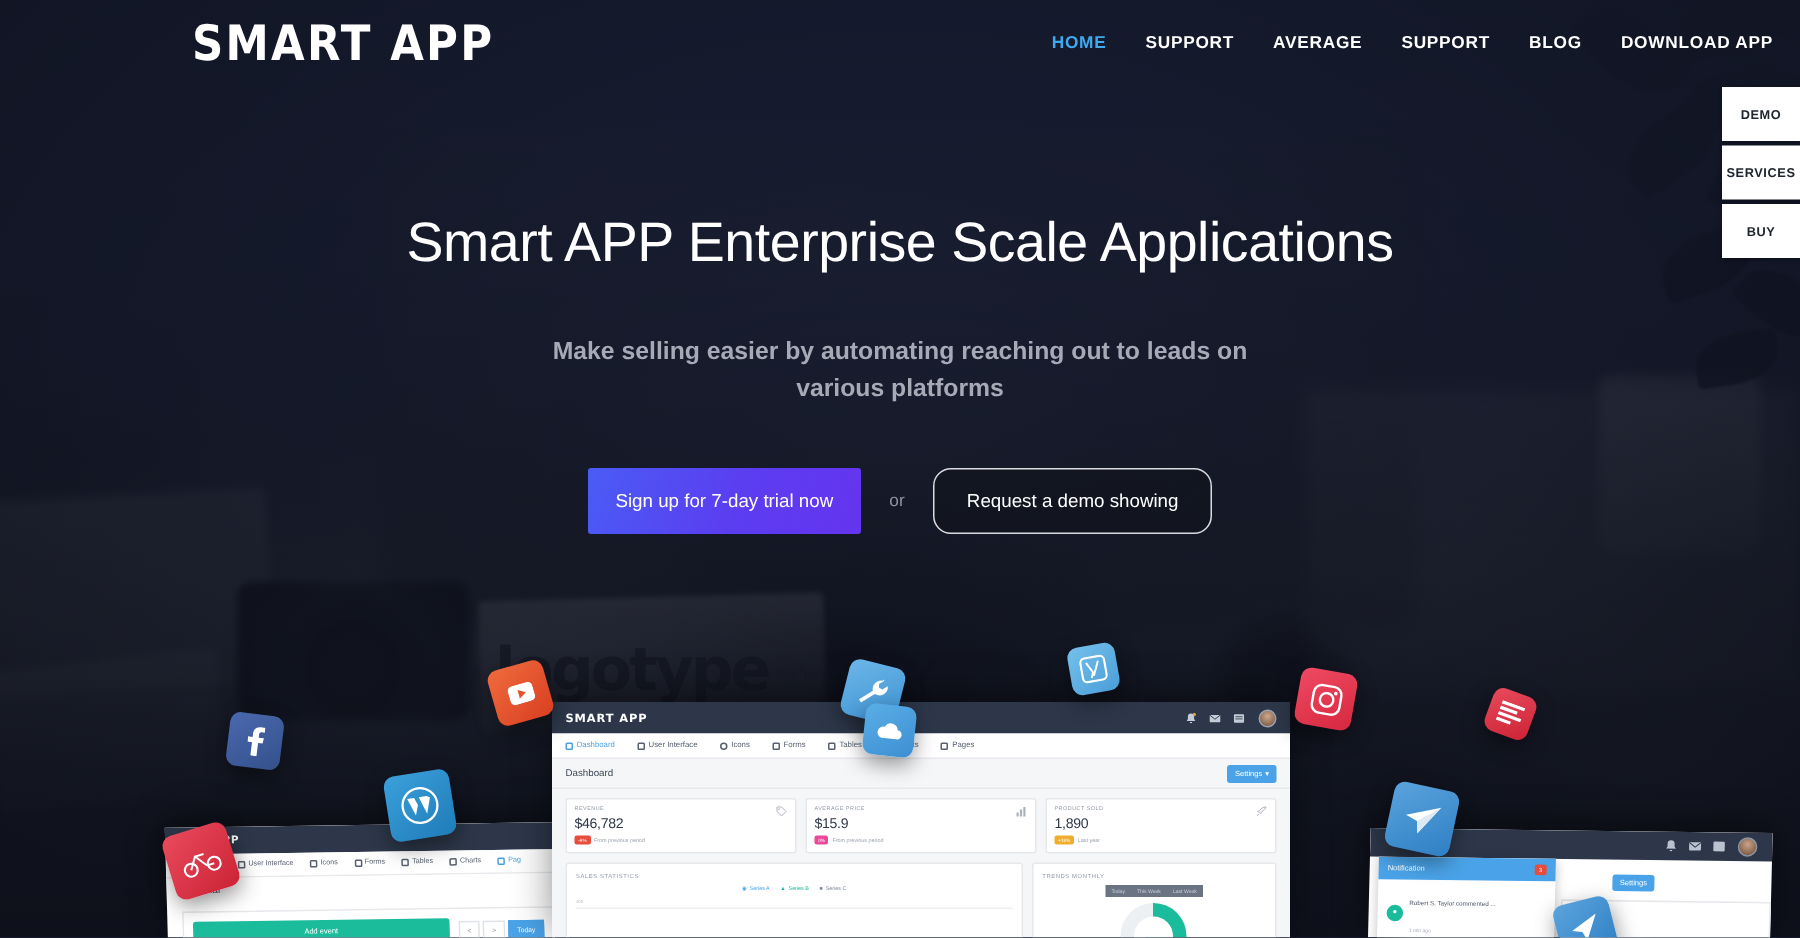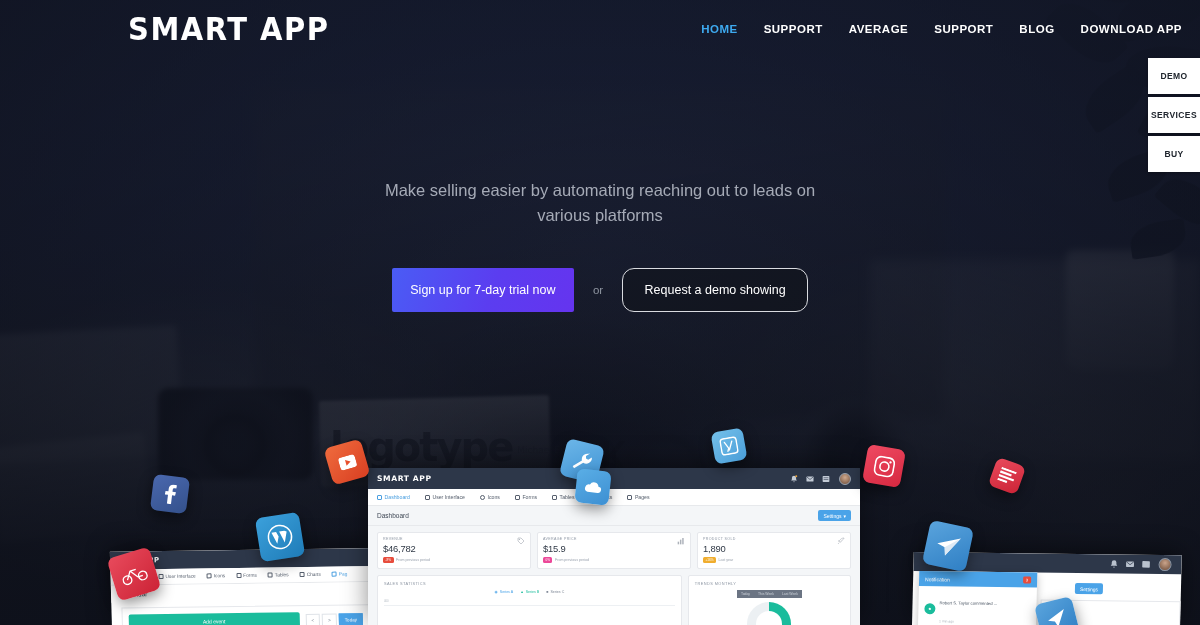--- a/index.html
+++ b/index.html
@@ -130,21 +130,21 @@
   }
 
   
   .hero { position:absolute; top:140px; left:0; right:0; text-align:center; z-index:30; }
   .hero-title {
     font-size:37px; font-weight:400; color:#ffffff; letter-spacing:-0.3px;
     line-height:1.2;
   }
   .hero-sub {
     margin-top:38px; font-size:16.5px; color:#a5aab6; line-height:1.5;
-    max-width:470px; margin-left:auto; margin-right:auto; font-weight:400;
+    max-width:470px; margin-left:auto; margin-right:auto; font-weight:700;
   }
   .cta-row {
     margin-top:40px; display:flex; align-items:center; justify-content:center; gap:19px;
   }
   .btn-primary {
     width:182px; height:44px; border:none; cursor:pointer;
     background:linear-gradient(110deg,#4a5cf5 0%, #5b3df0 55%, #6534ef 100%);
     color:#fff; font-size:12.5px; font-family:"Liberation Sans",sans-serif;
     border-radius:2px;
   }
@@ -300,20 +300,21 @@
     </nav>
   </header>
 
   <div class="flyout">
     <div class="flyout-item">DEMO</div>
     <div class="flyout-item">SERVICES</div>
     <div class="flyout-item">BUY</div>
   </div>
 
   <section class="hero">
+    <h1 class="hero-title">Smart APP Enterprise Scale Applications</h1>
     <p class="hero-sub">Make selling easier by automating reaching out to leads on various platforms</p>
     <div class="cta-row">
       <button class="btn-primary">Sign up for 7-day trial now</button>
       <span class="or-text">or</span>
       <button class="btn-outline">Request a demo showing</button>
     </div>
   </section>
 
   <div class="tile" style="left:328px;top:443px;width:38px;height:38px;background:linear-gradient(145deg,#ef6b3d,#d93f22);transform:rotate(-16deg);">
     <svg width="17" height="13" viewBox="0 0 17 13">

